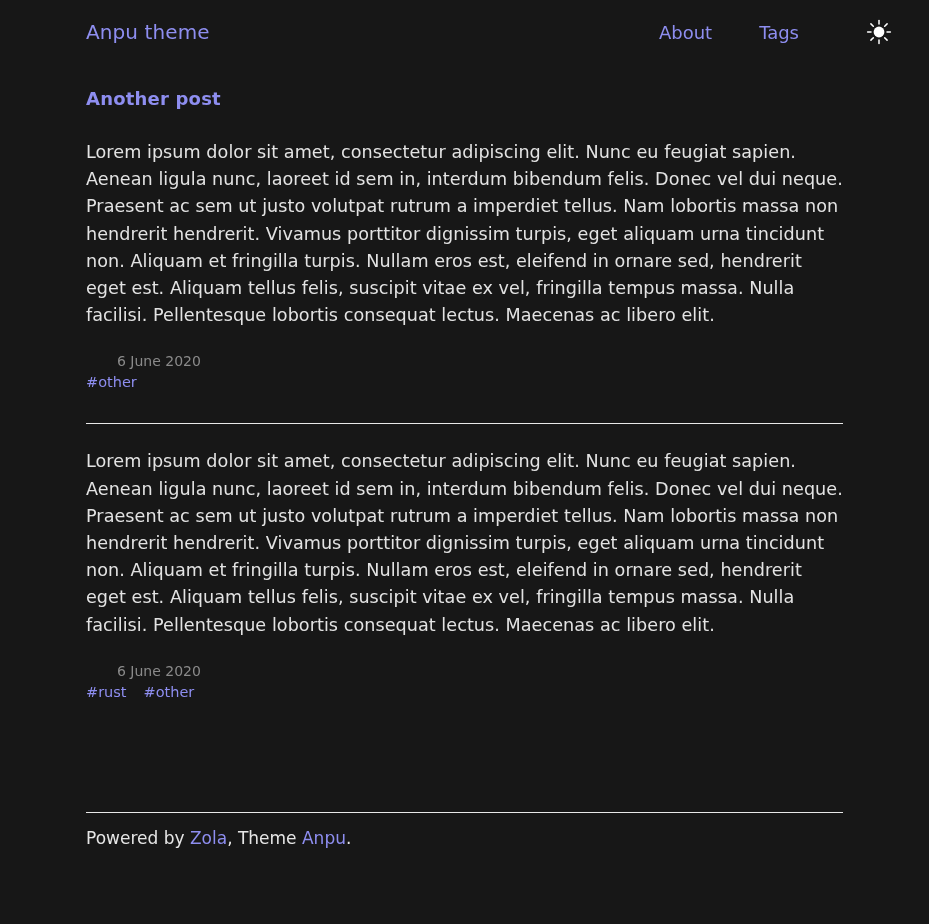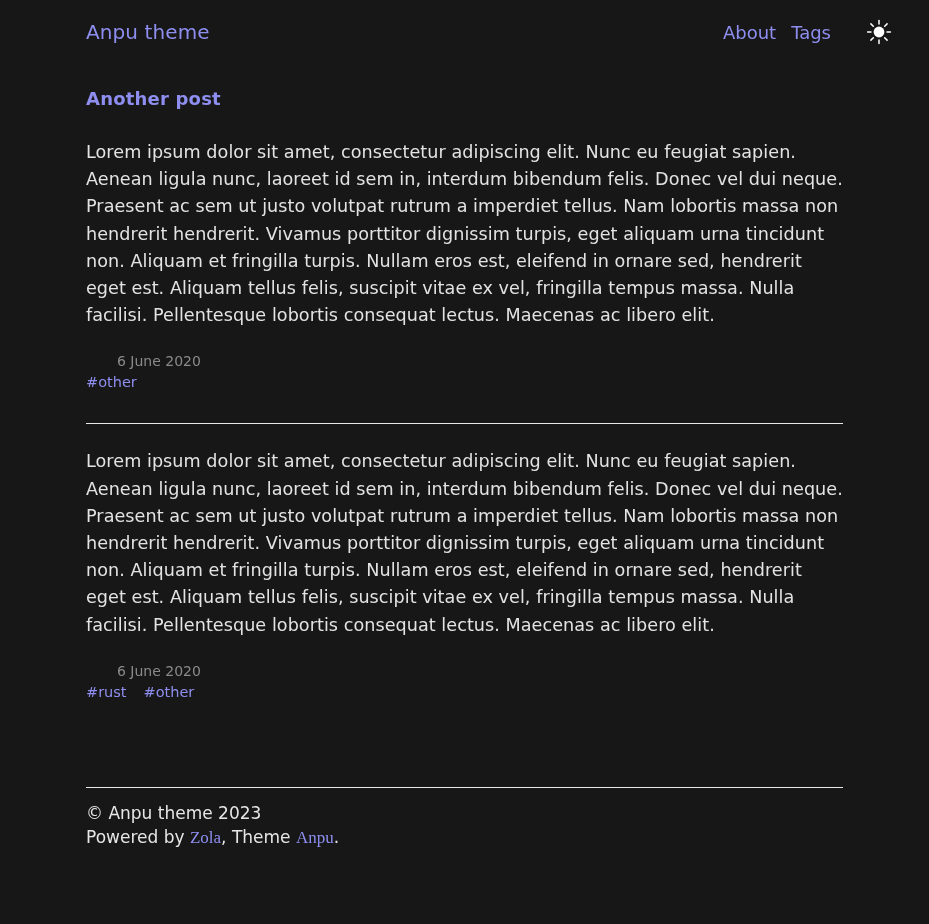--- a/index.html
+++ b/index.html
@@ -36,21 +36,21 @@
   .site-title {
     font-size: 20px;
     color: #8e8ef0;
     text-decoration: none;
     letter-spacing: 0.1px;
     white-space: nowrap;
   }
   .nav {
     display: flex;
     align-items: center;
-    gap: 15px;
+    gap: 47px;
   }
   .nav-link {
     font-size: 18px;
     color: #8e8ef0;
     text-decoration: none;
     white-space: nowrap;
   }
   .theme-toggle {
     background: transparent;
     border: 0;
@@ -134,21 +134,20 @@
     margin: 0 0 13px 0;
   }
   .footer-line {
     font-size: 17px;
     line-height: 24px;
     color: #e6e6e6;
   }
   .footer-link {
     color: #8e8ef0;
     text-decoration: none;
-    font-family: Liberation Serif, serif;
   }
 </style>
 </head>
 <body>
 
 <div class="page">
 
   <header class="site-header">
     <a class="site-title" href="#">Anpu theme</a>
 
@@ -197,17 +196,16 @@
           <a class="tag-link" href="#">#rust</a>
           <a class="tag-link" href="#">#other</a>
         </div>
       </div>
     </article>
 
   </main>
 
   <footer class="site-footer">
     <hr class="footer-divider">
-    <div class="footer-line">© Anpu theme 2023</div>
     <div class="footer-line"><span>Powered by </span><a class="footer-link" href="#">Zola</a><span>, Theme </span><a class="footer-link" href="#">Anpu</a><span>.</span></div>
   </footer>
 
 </div>
 
 </body></html>

